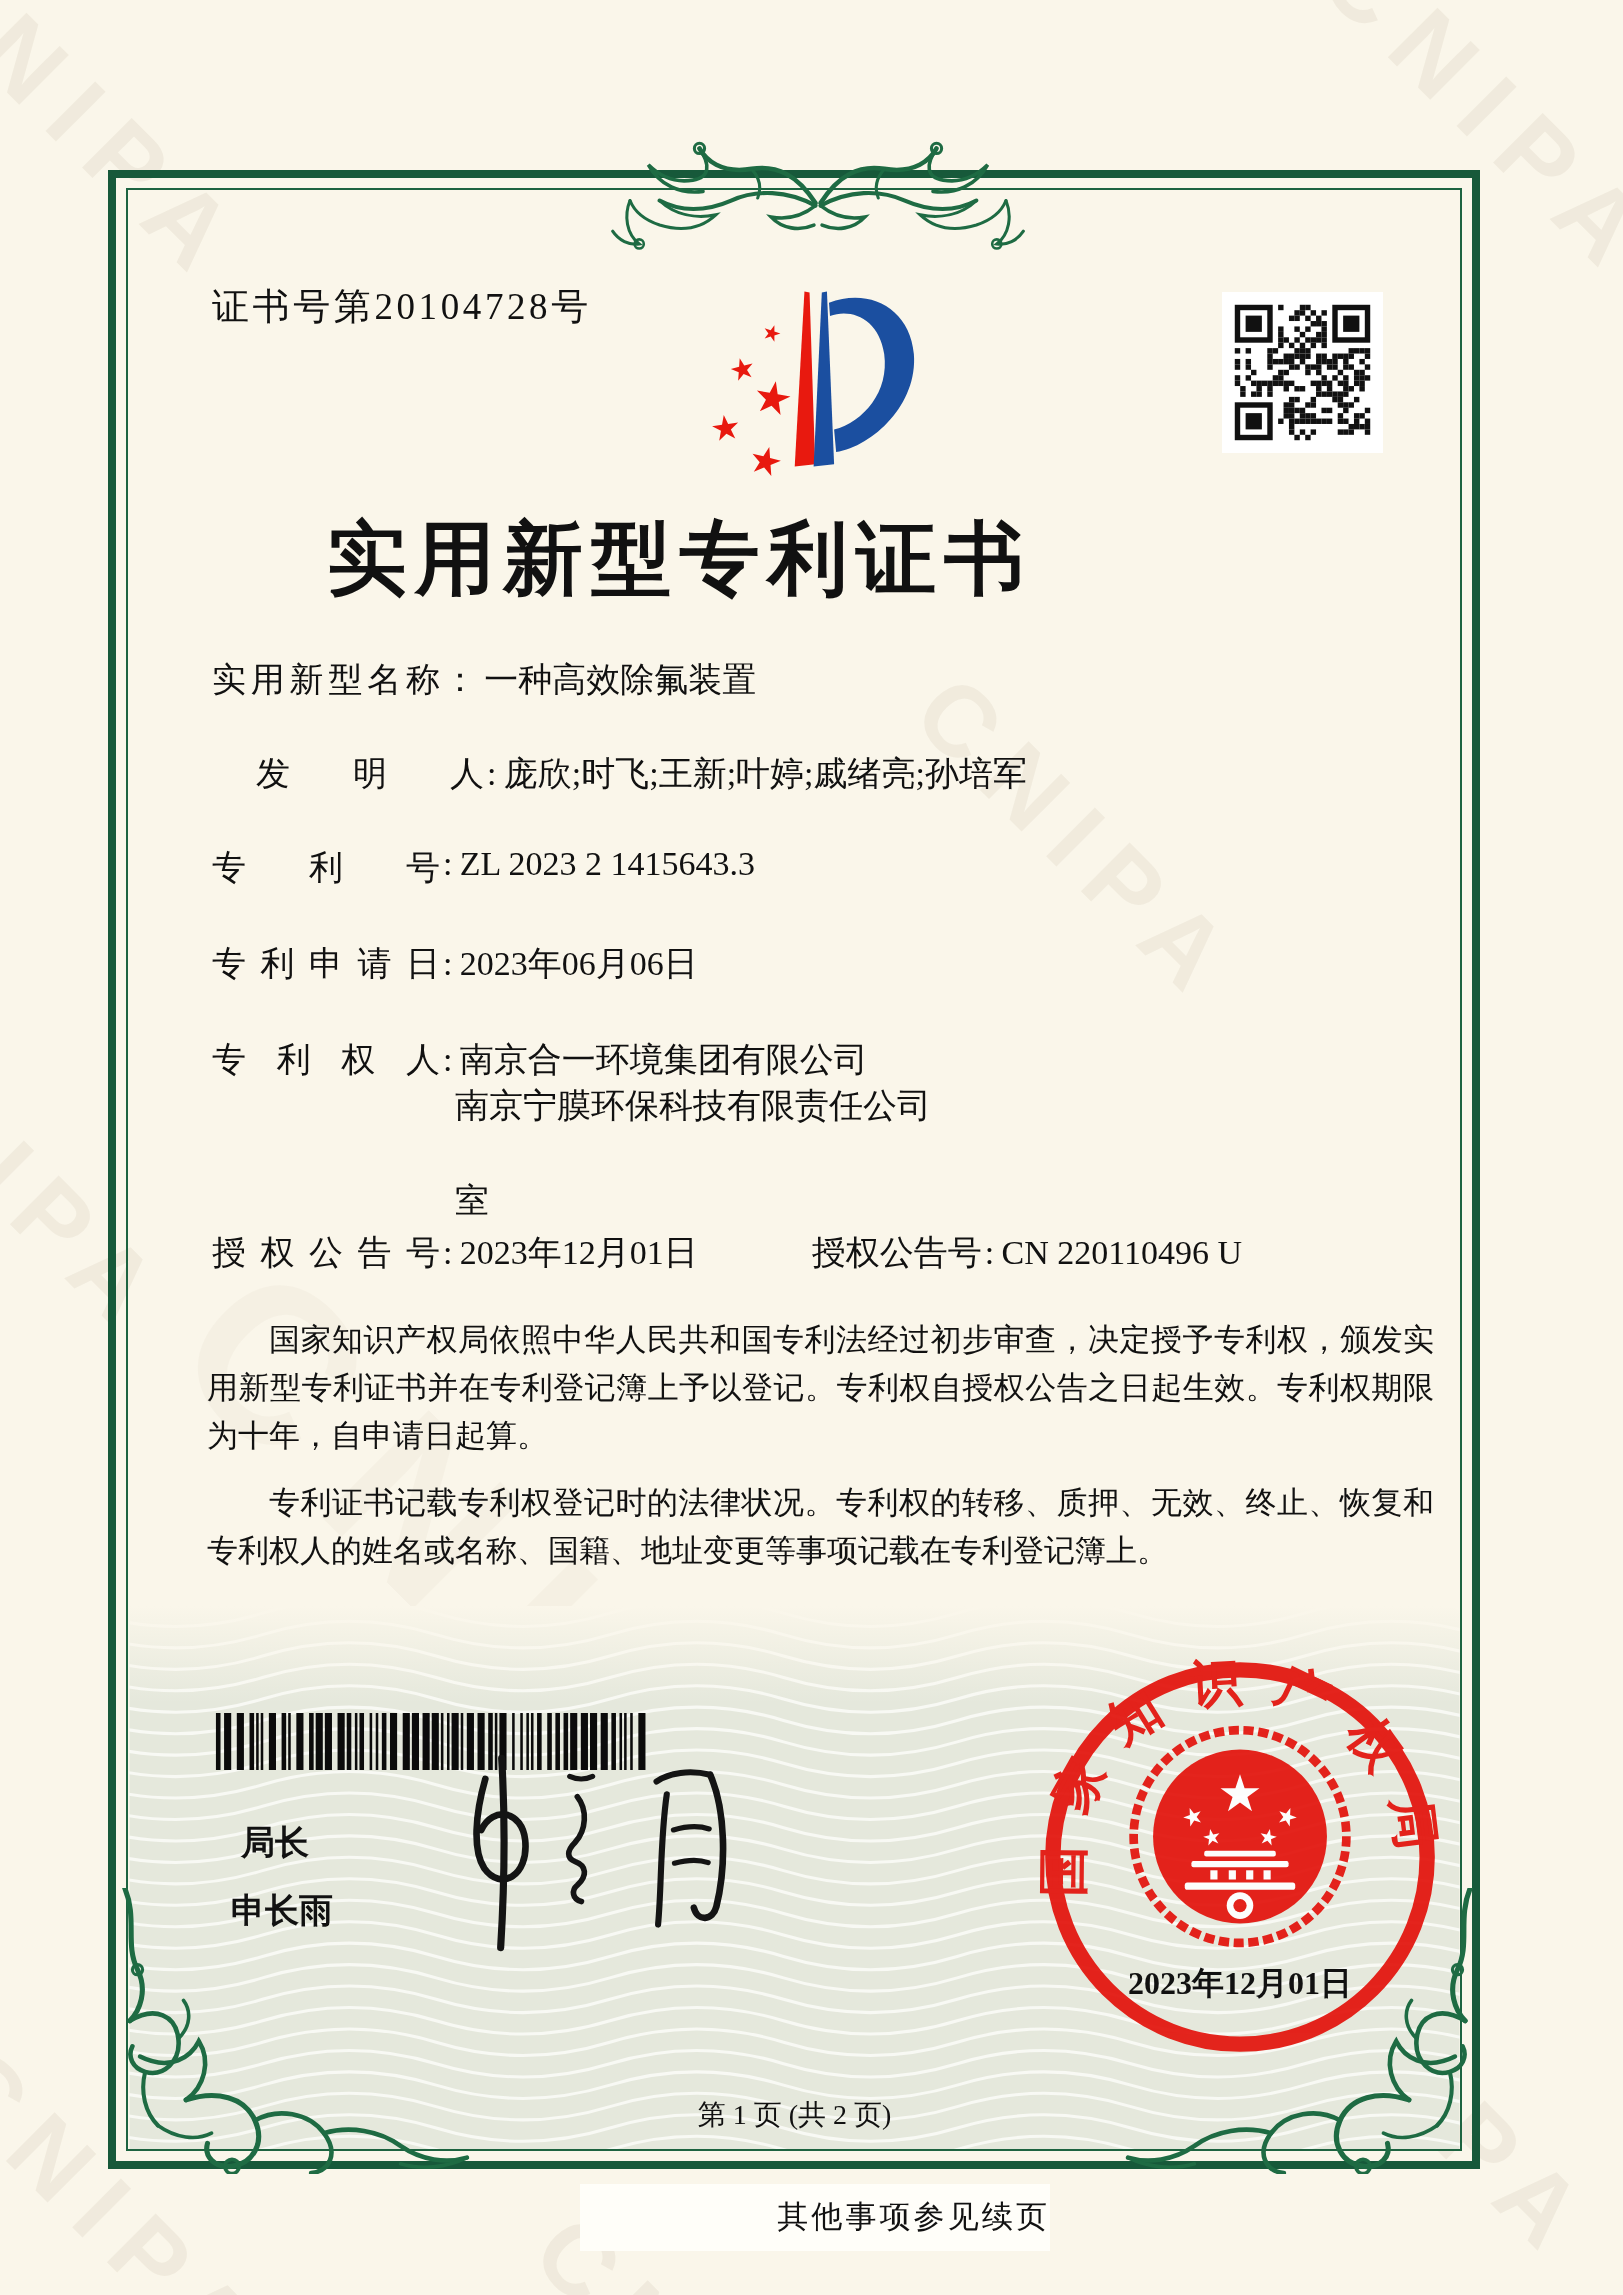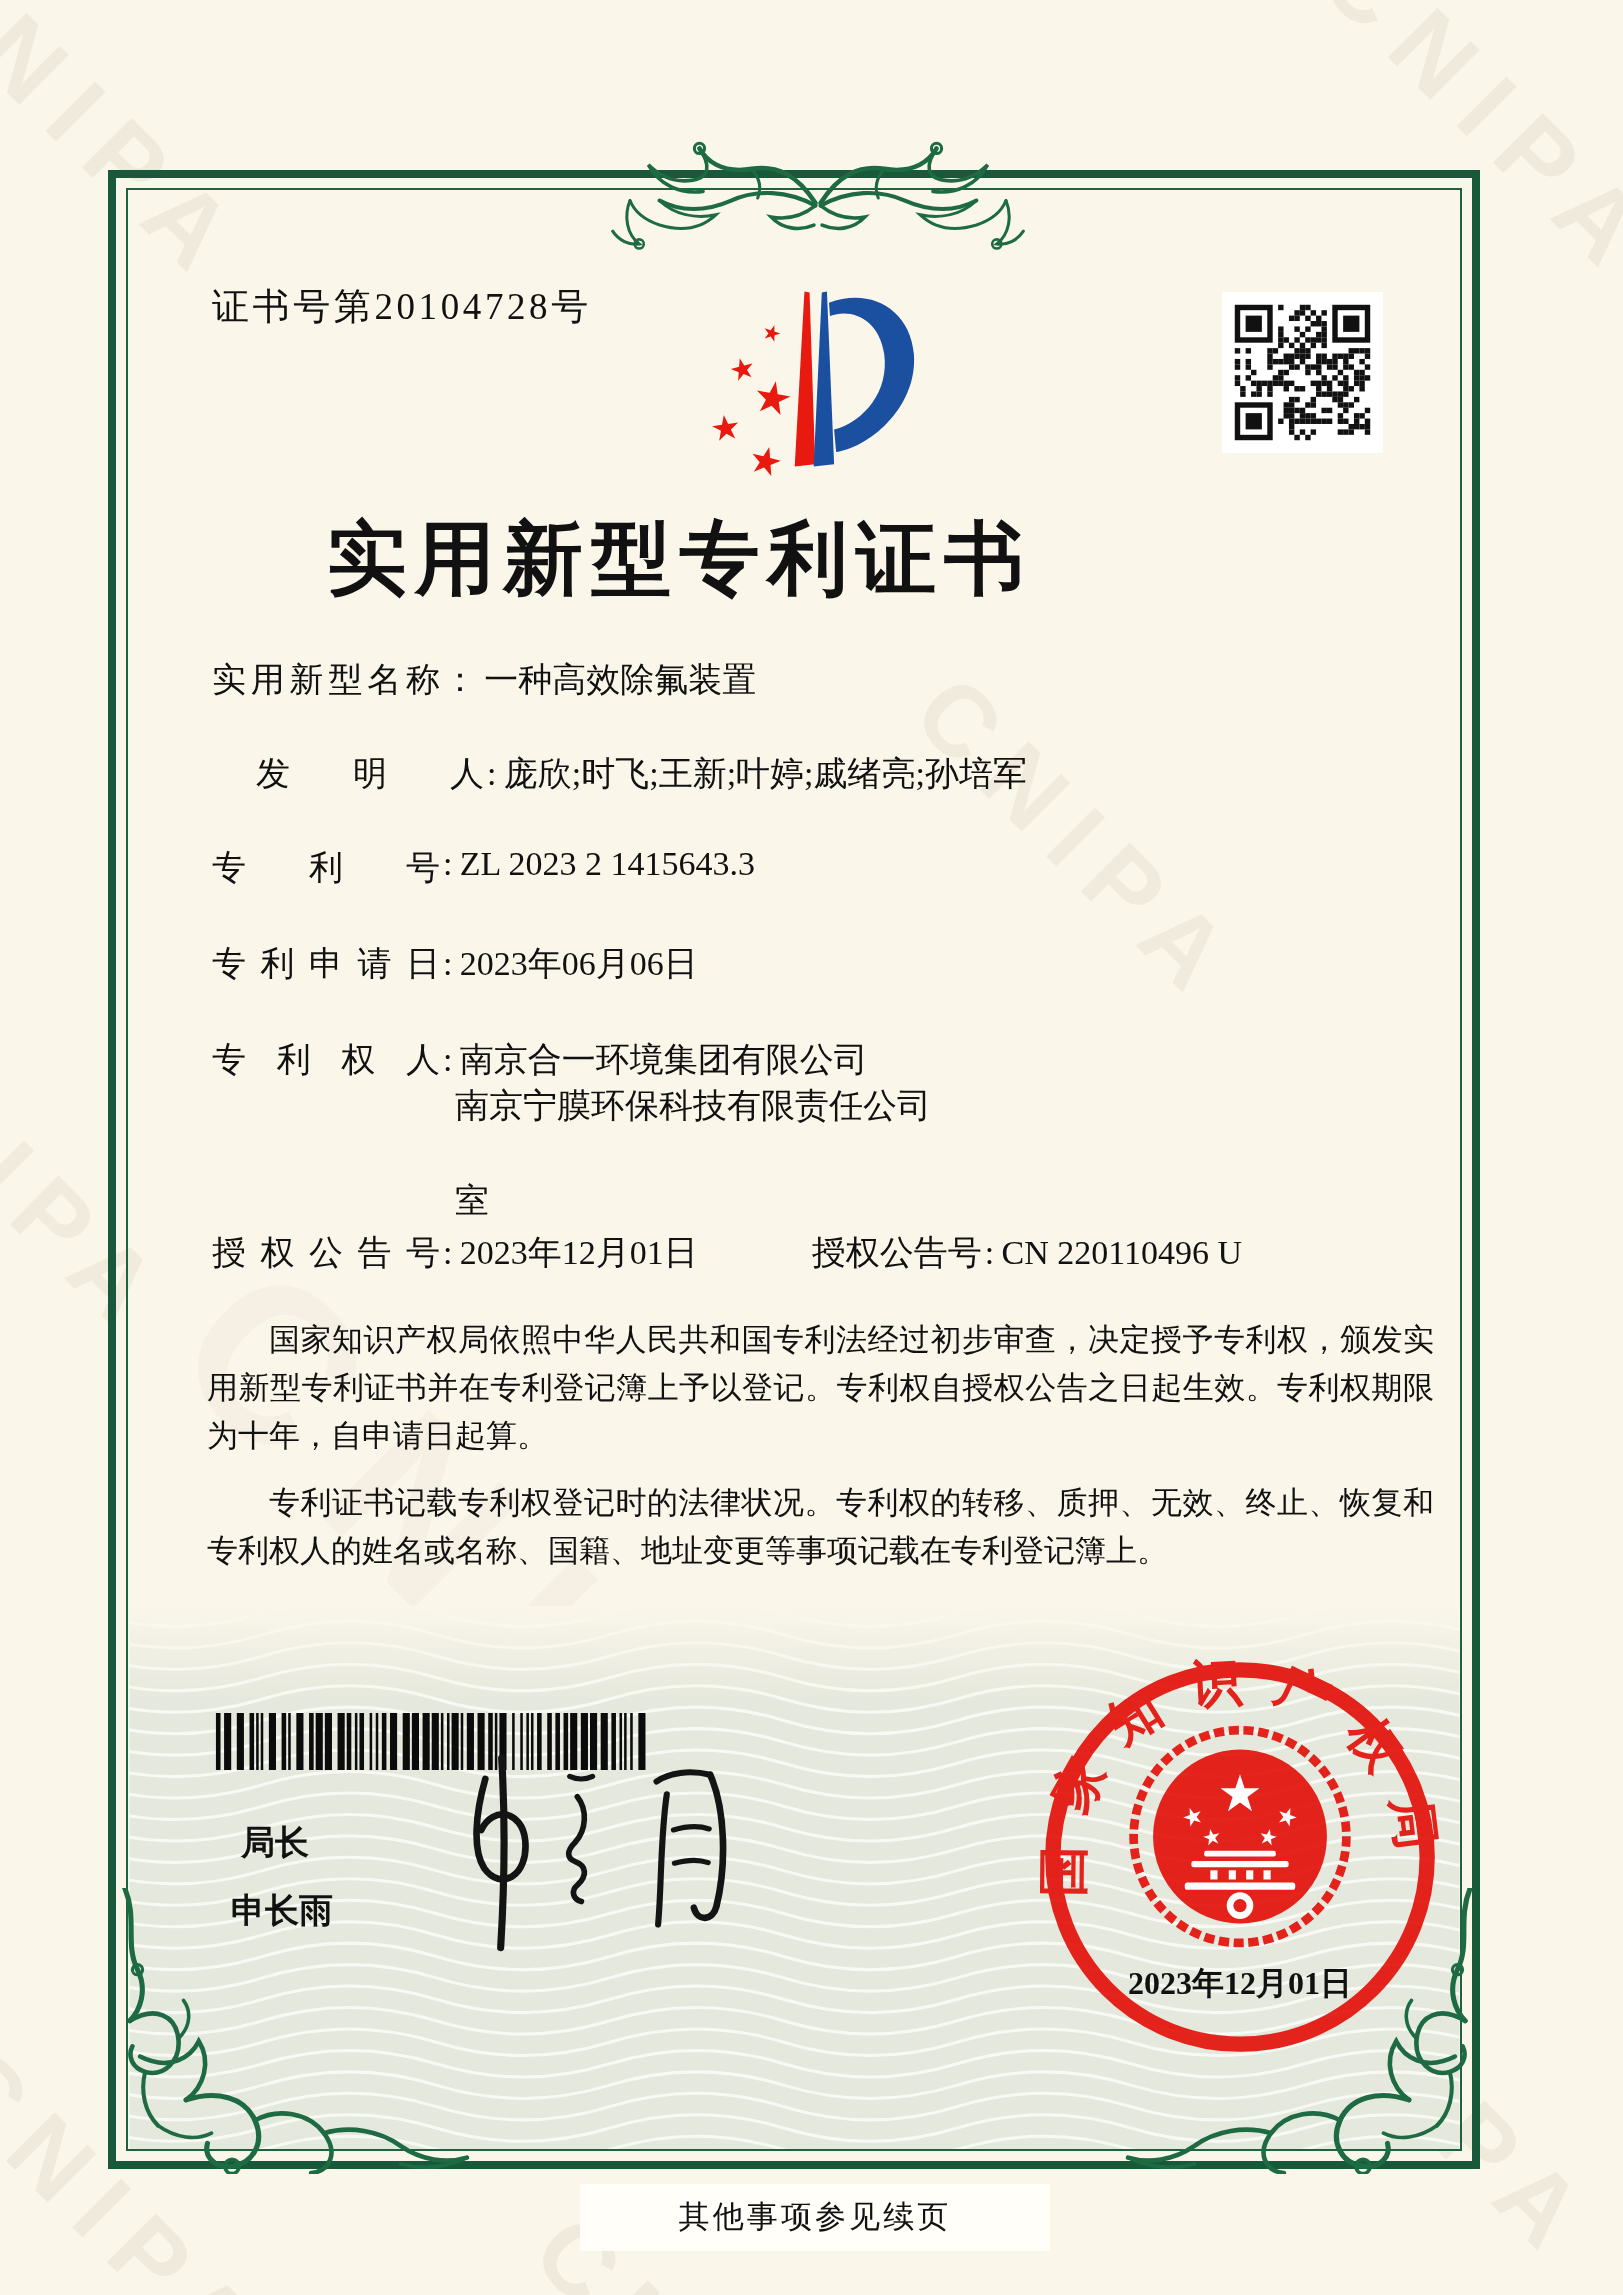--- a/index.html
+++ b/index.html
@@ -42,21 +42,21 @@
   .sig{position:absolute;left:424px;top:1748px;z-index:2;}
   
   .seal{position:absolute;left:1038px;top:1655px;z-index:2;}
   .seal-date{position:absolute;left:1066px;top:1962px;width:348px;text-align:center;
       font-size:32px;font-weight:bold;z-index:3;}
   
   .pageinfo{position:absolute;left:130px;top:2096px;width:1329px;text-align:center;
       font-size:28px;z-index:2;}
   .contband{position:absolute;left:580px;top:2184px;width:470px;height:67px;background:#FFFEF9;
       z-index:2;}
-  .contnote{position:absolute;left:0;top:12.3px;width:100%;text-align:center;font-size:31px;
+  .contnote{position:absolute;left:0;top:12.3px;width:100%;text-align:right;font-size:31px;
       letter-spacing:3.1px;}
   .logo{position:absolute;left:695px;top:276px;z-index:2;}
   .qr{position:absolute;left:1222px;top:292px;z-index:2;}
   .toporn{position:absolute;left:583px;top:129px;z-index:2;}
   .corn-l{position:absolute;left:109px;top:1888px;z-index:2;}
   .corn-r{position:absolute;left:1097px;top:1888px;z-index:2;transform:scaleX(-1);}
 </style>
 </head>
 <body>
 
@@ -506,18 +506,19 @@
             <rect x="46" y="66" width="14" height="18"></rect>
           <rect x="-108" y="90" width="216" height="14" rx="5"></rect>
           <circle cx="0" cy="135" r="26" fill="#FFFFFF"></circle>
           <circle cx="0" cy="135" r="13" fill="#E3120B"></circle>
         </g>
       </g>
     </g>
   </svg>
   <div class="seal-date">2023年12月01日</div>
 
+  <div class="pageinfo">第 1 页 (共 2 页)</div>
   <div class="contband">
     <div class="contnote">其他事项参见续页</div>
   </div>
 
 </div>
 
 
 </body></html>

